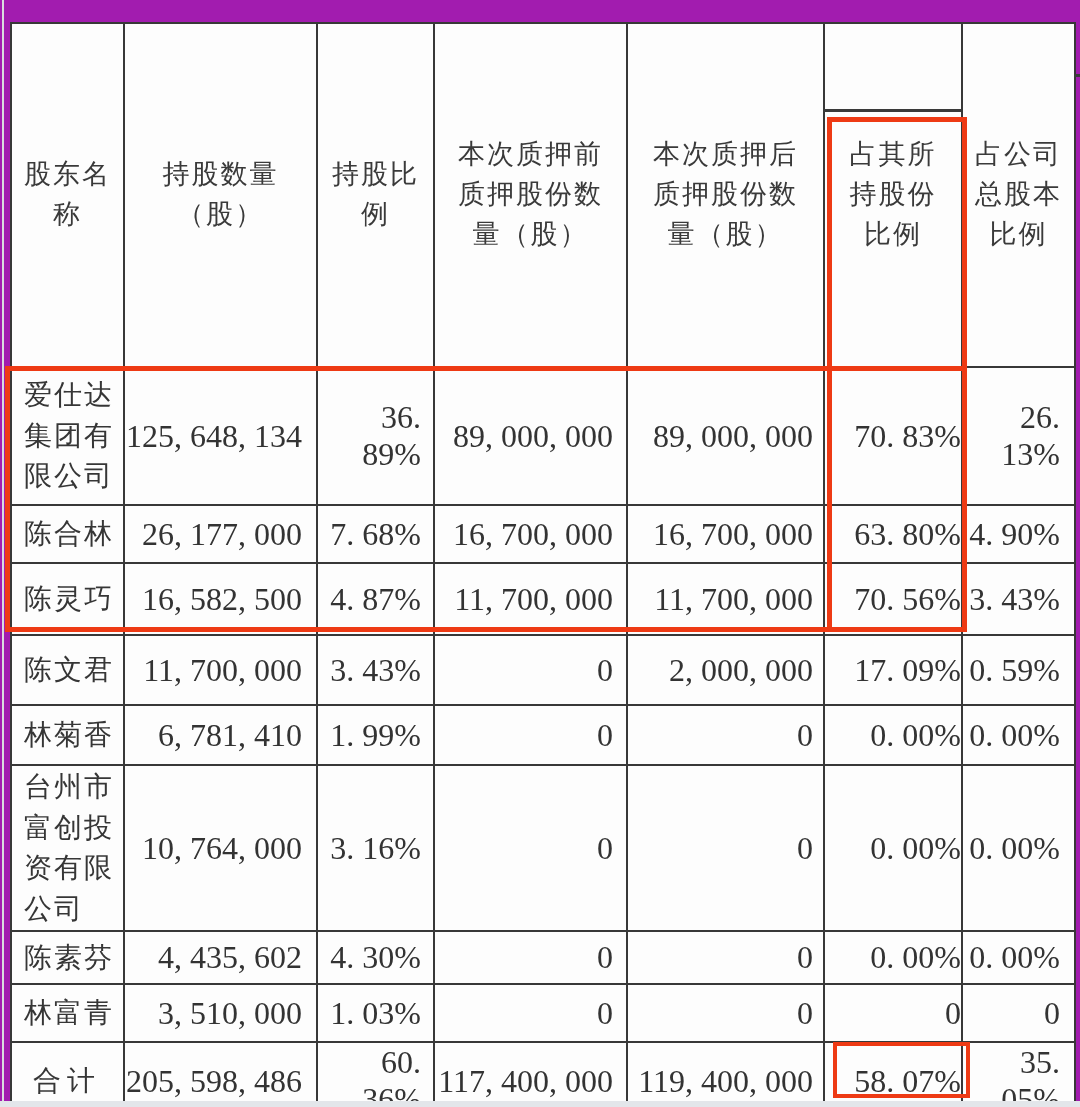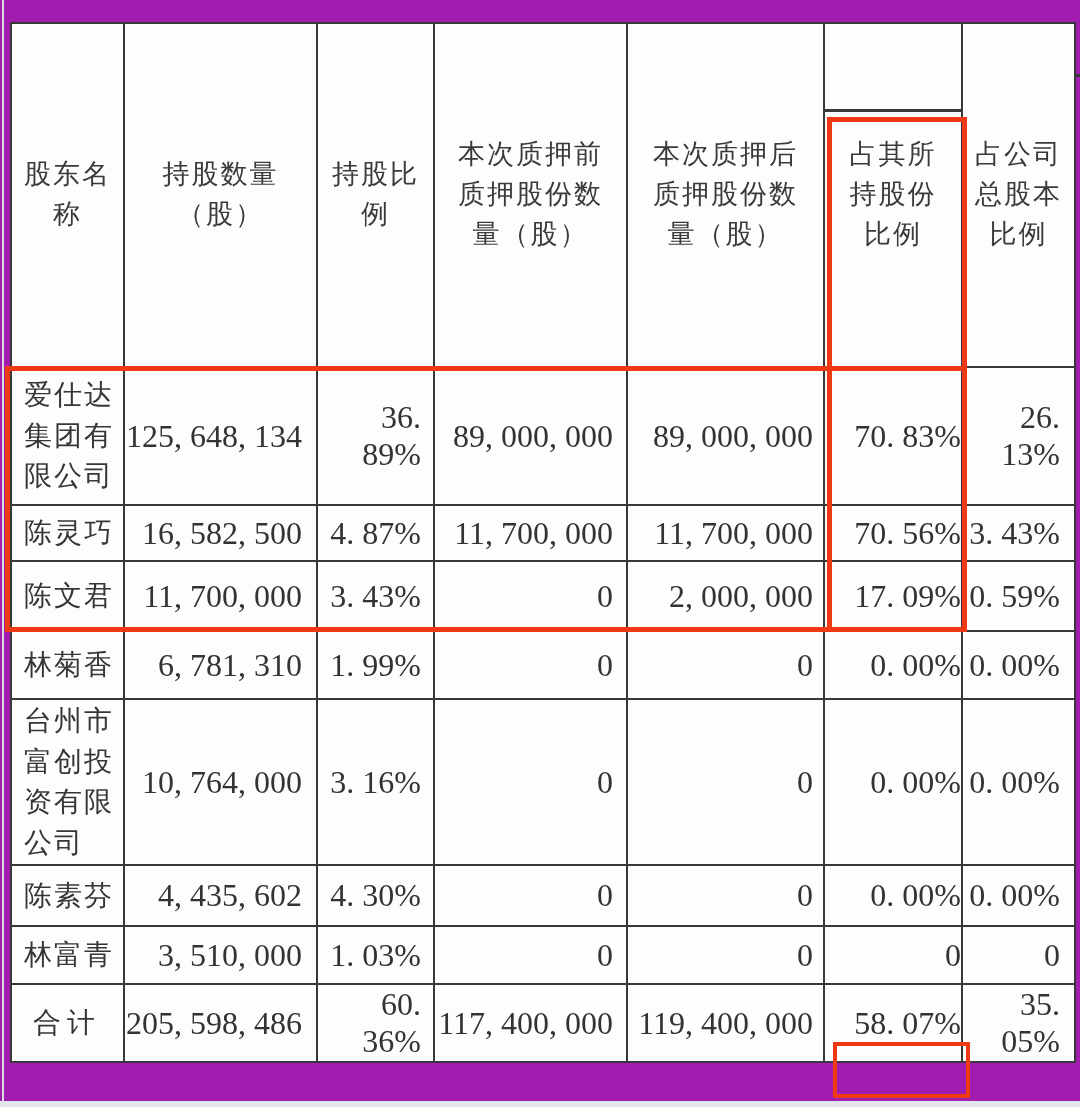--- a/index.html
+++ b/index.html
@@ -99,60 +99,69 @@
         <td class="c-name">爱仕达
 集团有
 限公司</td>
         <td class="c-num">125, 648, 134</td>
         <td class="c-num">36. 89%</td>
         <td class="c-num">89, 000, 000</td>
         <td class="c-num">89, 000, 000</td>
         <td class="c-num">70. 83%</td>
         <td class="c-num">26. 13%</td>
       </tr>
-      <tr style="height:56px">
+      <tr style="height:58px">
+        <td class="c-name">陈合林</td>
+        <td class="c-num">26, 177, 000</td>
+        <td class="c-num">7. 68%</td>
+        <td class="c-num">16, 700, 000</td>
+        <td class="c-num">16, 700, 000</td>
+        <td class="c-num">63. 80%</td>
+        <td class="c-num">4. 90%</td>
+      </tr>
+      <tr style="height:72px">
         <td class="c-name">陈灵巧</td>
         <td class="c-num">16, 582, 500</td>
         <td class="c-num">4. 87%</td>
         <td class="c-num">11, 700, 000</td>
         <td class="c-num">11, 700, 000</td>
         <td class="c-num">70. 56%</td>
         <td class="c-num">3. 43%</td>
       </tr>
       <tr style="height:70px">
         <td class="c-name">陈文君</td>
         <td class="c-num">11, 700, 000</td>
         <td class="c-num">3. 43%</td>
         <td class="c-num">0</td>
         <td class="c-num">2, 000, 000</td>
         <td class="c-num">17. 09%</td>
         <td class="c-num">0. 59%</td>
       </tr>
-      <tr style="height:68px">
+      <tr style="height:60px">
         <td class="c-name">林菊香</td>
-        <td class="c-num">6, 781, 310</td>
+        <td class="c-num">6, 781, 410</td>
         <td class="c-num">1. 99%</td>
         <td class="c-num">0</td>
         <td class="c-num">0</td>
         <td class="c-num">0. 00%</td>
         <td class="c-num">0. 00%</td>
       </tr>
       <tr style="height:166px">
         <td class="c-name">台州市
 富创投
 资有限
 公司</td>
         <td class="c-num">10, 764, 000</td>
         <td class="c-num">3. 16%</td>
         <td class="c-num">0</td>
         <td class="c-num">0</td>
         <td class="c-num">0. 00%</td>
         <td class="c-num">0. 00%</td>
       </tr>
-      <tr style="height:61px">
+      <tr style="height:53px">
         <td class="c-name">陈素芬</td>
         <td class="c-num">4, 435, 602</td>
         <td class="c-num">4. 30%</td>
         <td class="c-num">0</td>
         <td class="c-num">0</td>
         <td class="c-num">0. 00%</td>
         <td class="c-num">0. 00%</td>
       </tr>
       <tr style="height:58px">
         <td class="c-name">林富青</td>

